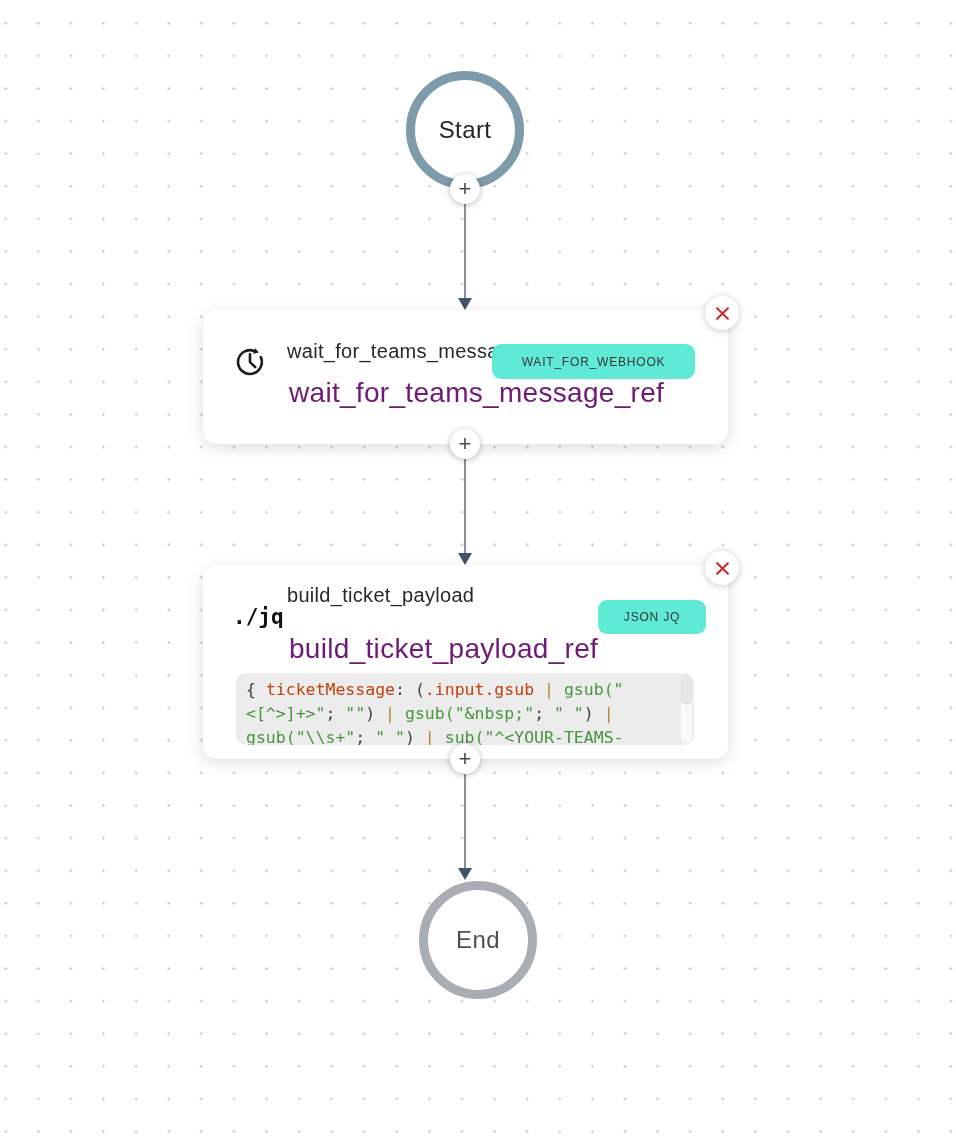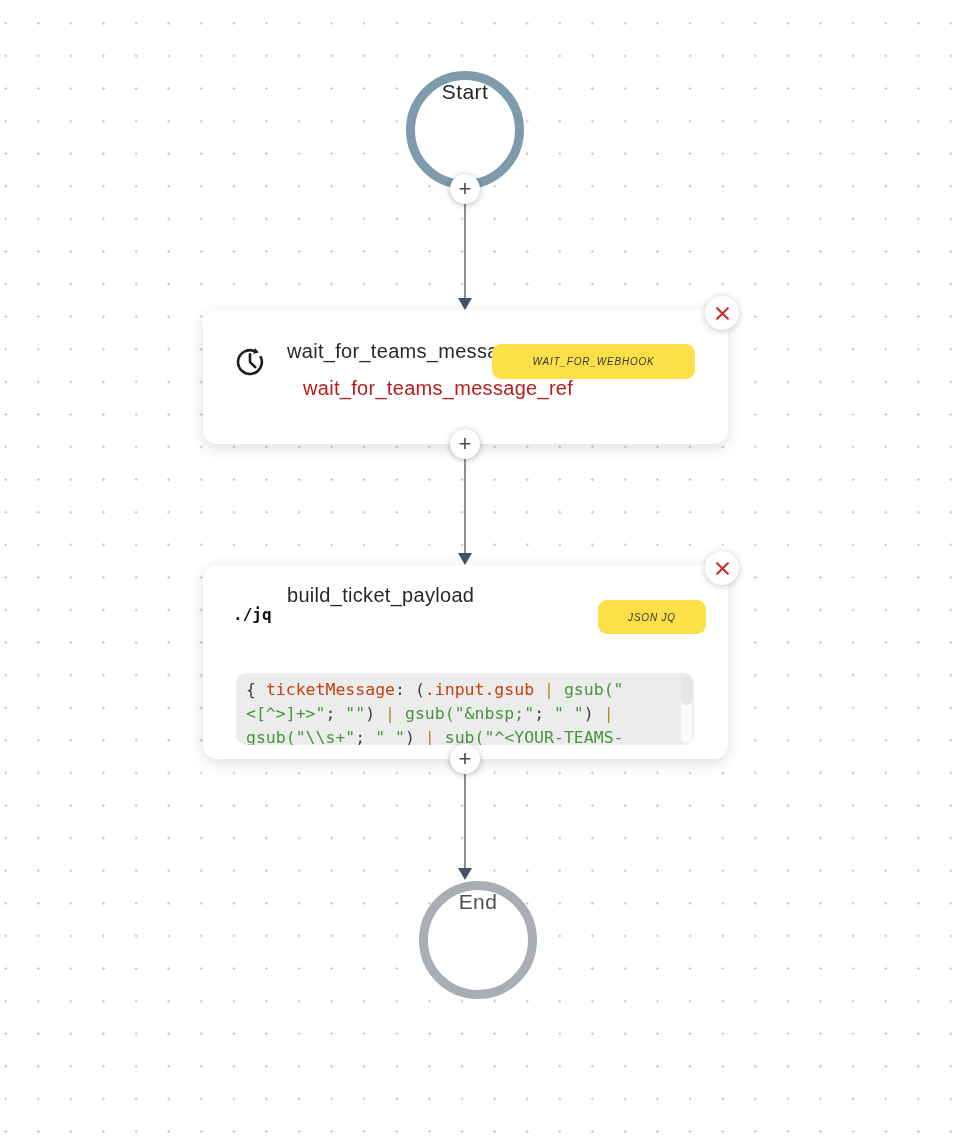--- a/index.html
+++ b/index.html
@@ -6,22 +6,22 @@
   body{font-family:"Liberation Sans", sans-serif; background:#fff;}
   .canvas{
     position:relative; width:956px; height:1146px; overflow:hidden; background:#ffffff;
     background-image: radial-gradient(#c9c9c9 1.1px, transparent 1.35px);
     background-size: 32.6px 32.6px;
     background-position: 22px 7px;
   }
   
   .node-circle{
     position:absolute; width:100px; height:100px; border-radius:50%;
-    background:#ffffff; display:flex; align-items:flex-start; justify-content:center;
-    font-size:21px; color:#23272c; letter-spacing:.4px; z-index:2;
+    background:#ffffff; display:flex; align-items:center; justify-content:center;
+    font-size:24px; color:#23272c; letter-spacing:.4px; z-index:2;
   }
   .node-start{ left:406px; top:71px; border:9px solid #7d9bab; }
   .node-end{ left:419px; top:881px; border:9px solid #a9aeb4; color:#4b5056;}
   
   .plus{
     position:absolute; width:30px; height:30px; border-radius:50%; border:none;
     background:#ffffff; box-shadow:0 1px 6px rgba(0,0,0,.28);
     display:flex; align-items:center; justify-content:center; cursor:pointer;
     font-size:22px; font-weight:300; color:#4c4c4c; line-height:1; z-index:6; padding:0;
     font-family:"Liberation Sans", sans-serif;
@@ -38,37 +38,37 @@
     position:absolute; left:203px; width:525px; background:#ffffff;
     border-radius:14px; box-shadow:0 4px 16px rgba(0,0,0,.13); z-index:2;
   }
   .card-1{ top:310px; height:134px; }
   .card-2{ top:565px; height:194px; }
   .task-title{
     position:absolute; left:84px; font-size:20px; color:#24292e; letter-spacing:.3px;
     white-space:nowrap; z-index:1;
   }
   .task-ref{
-    position:absolute; left:100px; font-size:20px; color:#b91c1c; letter-spacing:.3px;
+    position:absolute; left:86px; font-size:28px; color:#701a75; letter-spacing:.3px;
     white-space:nowrap;
   }
   .task-badge{
-    position:absolute; background:#fde047; border-radius:9px; z-index:3;
+    position:absolute; background:#5eead4; border-radius:9px; z-index:3;
     display:flex; align-items:center; justify-content:center;
-    font-size:10px; color:#33373b; letter-spacing:.8px; white-space:nowrap;font-style:italic;
+    font-size:12px; color:#33373b; letter-spacing:.8px; white-space:nowrap;
   }
   .close-btn{
     position:absolute; width:34px; height:34px; border-radius:50%; border:none; padding:0;
     background:#ffffff; box-shadow:0 1px 7px rgba(0,0,0,.22); cursor:pointer;
     display:flex; align-items:center; justify-content:center; z-index:7;
   }
   .task-icon{ position:absolute; left:30px; top:34px; width:34px; height:34px; }
   .jq-icon{
     position:absolute; left:30px; top:40px; width:50px;
-    font-family:"DejaVu Sans Mono", monospace; font-weight:bold; font-size:16px; color:#111;
+    font-family:"DejaVu Sans Mono", monospace; font-weight:bold; font-size:21px; color:#111;
   }
   
   .code-block{
     position:absolute; left:33px; top:108px; width:458px; height:72px;
     background:#ececec; border-radius:10px; overflow:hidden;
     font-family:"DejaVu Sans Mono", monospace; font-size:16.5px; line-height:24px;
     padding:5px 12px 0 10px; box-sizing:border-box;
   }
   .code-line{ white-space:pre; }
   .tok-plain{ color:#3a3f44; }
@@ -123,20 +123,21 @@
     <span>+</span>
   </button>
 
   <div class="edge-line" style="left:464px; top:459px; height:95px;"></div>
   <div class="edge-arrow" style="left:458px; top:553px;"></div>
 
   <div class="task-card card-2">
     <span class="jq-icon">./jq</span>
     <span class="task-title" style="top:19px;">build_ticket_payload</span>
     <span class="task-badge" style="left:395px; top:35px; width:108px; height:34px;">JSON JQ</span>
+    <span class="task-ref" style="top:68px;">build_ticket_payload_ref</span>
     <div class="code-block">
       <div id="jq-code">
           <div class="code-line"><span class="tok-plain">{ </span><span class="tok-red">ticketMessage</span><span class="tok-plain">: (</span><span class="tok-red">.input.gsub</span><span class="tok-plain"> </span><span class="tok-pipe">|</span><span class="tok-plain"> </span><span class="tok-green">gsub("</span></div>
           <div class="code-line"><span class="tok-green">&lt;[^&gt;]+&gt;"</span><span class="tok-plain">; </span><span class="tok-green">""</span><span class="tok-plain">) </span><span class="tok-pipe">|</span><span class="tok-plain"> </span><span class="tok-green">gsub("&amp;nbsp;"</span><span class="tok-plain">; </span><span class="tok-green">" "</span><span class="tok-plain">) </span><span class="tok-pipe">|</span></div>
           <div class="code-line"><span class="tok-green">gsub("\\s+"</span><span class="tok-plain">; </span><span class="tok-green">" "</span><span class="tok-plain">) </span><span class="tok-pipe">|</span><span class="tok-plain"> </span><span class="tok-green">sub("^&lt;YOUR-TEAMS-</span></div>
         </div>
       <div class="code-scroll-track">
         <div class="code-scroll-thumb"></div>
       </div>
     </div>

